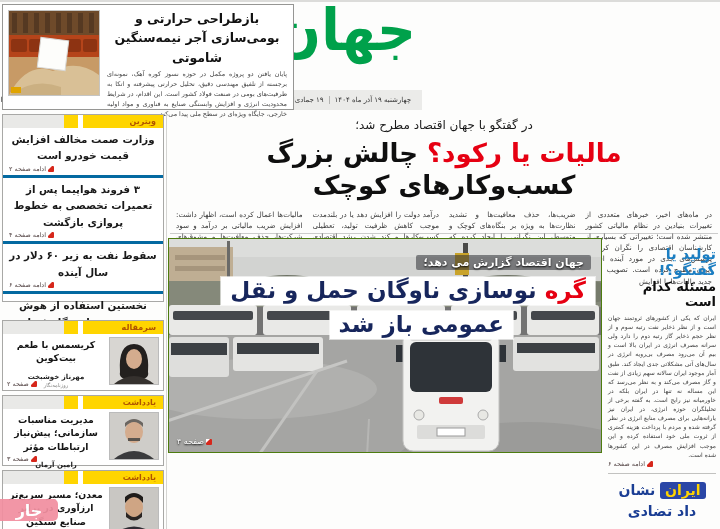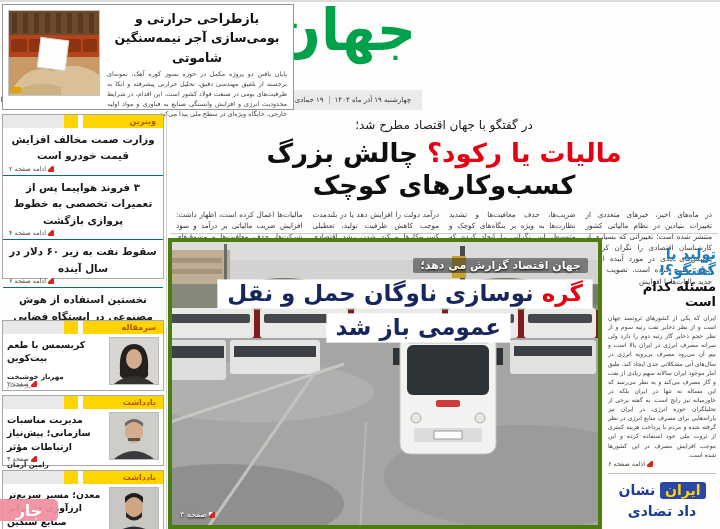--- a/index.html
+++ b/index.html
@@ -25,49 +25,49 @@
   .ci::after{content:"";position:absolute;left:0;top:0;border:2px solid transparent;border-top-color:#fff;border-left-color:#fff}
   
   .vline{position:absolute;left:166px;top:112px;bottom:0;width:1px;background:#d5d5d3}
   .main-article{position:absolute;top:112px;right:2px;left:170px;height:120px;border-bottom:1px solid #ccc;padding:4px 6px 0}
   .kicker{font-size:12px;color:#1b1b1b;text-align:center;line-height:1.3}
   .headline{margin-top:3px;font-size:26px;font-weight:bold;color:#0f0f0f;text-align:center;letter-spacing:-1px;line-height:1.25}
   .headline .red{color:#e60012}
   .cols{display:flex;gap:10px;direction:rtl;margin-top:7px}
   .col{flex:1;font-size:7.2px;color:#3a3a3a;text-align:justify;line-height:1.55}
   
-  .photo{position:absolute;top:236px;left:168px;width:434px;height:291px;border:4px solid #4d7c0f;overflow:hidden;background:#7f1d1d}
+  .photo{position:absolute;top:236px;left:168px;width:434px;height:215px;border:1px solid #4d7c0f;overflow:hidden;background:#737373}
   .photo svg{display:block}
   .photo-kicker{position:absolute;top:16px;right:10px;font-size:11px;font-weight:bold;color:#fff;background:rgba(45,48,52,.55);padding:1px 7px;border-radius:2px;text-shadow:0 1px 2px #000}
   .ph-line{position:absolute;font-size:23px;font-weight:bold;color:#17265c;background:#fff;padding:0 9px 2px;letter-spacing:-1px;white-space:nowrap;box-shadow:0 0 0 1px rgba(255,255,255,.6)}
   .ph-line1{top:38px;right:6px}
   .ph-line2{top:72px;right:88px}
   .ph-line .red{color:#e60012}
   .photo-page{position:absolute;bottom:6px;left:8px;font-size:8px;color:#fff;text-shadow:0 1px 2px #000}
   .photo-page .ci{vertical-align:-1px}
   
   .rightcol{position:absolute;top:238px;right:2px;width:114px;height:289px;padding:2px 2px 0 4px}
   .r-kicker{font-size:8.6px;font-weight:bold;color:#151515;text-align:center;line-height:1.5}
   .r-headline{margin-top:4px;font-size:14.5px;font-weight:bold;color:#1b7ec2;text-align:right;letter-spacing:-.5px}
   .r-subheadline{font-size:13px;font-weight:bold;color:#0e0e0e;text-align:right;margin-top:1px;letter-spacing:-.5px}
   .r-body{margin-top:4px;font-size:6px;color:#3c3c3c;text-align:justify;line-height:1.52}
   .r-div{border-top:1px solid #c2c2c0;margin:5px 0 6px}
   .iran-headline{font-size:14px;font-weight:bold;color:#1b3e94;text-align:center;line-height:1.55;letter-spacing:-.5px}
   .iran-headline .hl{background:#2a46a6;color:#ffd400;padding:0 5px 1px;border-radius:3px}
   
   .sbox{position:absolute;left:2px;width:162px;background:#fff;border:1px solid #a8a8a6}
   .sb-head{height:13px;line-height:13px;background:linear-gradient(to left,#ffd500 0 50%,#fff 50% 53%,#ffd500 53% 62%,#e9e9e7 62% 100%);font-size:8px;font-weight:bold;color:#b05400;padding-right:7px;white-space:nowrap}
-  .vitrin{top:112px;height:165px}
-  .v-item{padding:3px 6px 2px;border-bottom:1px solid #0369a1}
+  .vitrin{top:112px;height:188px}
+  .v-item{padding:3px 6px 2px;border-bottom:3px solid #0369a1}
   .v-item:last-child{border-bottom:none}
   .v-title{font-size:10.3px;font-weight:bold;color:#191919;text-align:center;line-height:1.6}
   .person-box{height:71px}
   .pb-row{display:flex;direction:rtl;padding:3px 4px 0;position:relative;height:56px}
   .pb-photo{width:50px;height:48px;border:1px solid #bbb;flex:none;margin-left:4px}
-  .pb-text{flex:1;text-align:left}
+  .pb-text{flex:1;text-align:center}
   .pb-title{font-size:9.3px;font-weight:bold;color:#151515;line-height:1.45;margin-top:1px}
   .pb-author{font-size:7px;font-weight:bold;color:#222;margin-top:8px}
   .pb-role{font-size:5.2px;color:#8a8a88;margin-top:1px}
   .pb-page{position:absolute;bottom:2px;left:4px;font-size:6.4px;color:#4a3a3a}
   .ed{top:318px}.n1{top:393px}.n2{top:468px}
   .watermark{position:absolute;left:0;top:497px;width:58px;height:22px;background:#f28fa0;opacity:.93;border-radius:0 5px 5px 0;color:#fff;font-weight:bold;font-size:16px;display:flex;align-items:center;justify-content:center;letter-spacing:2px}
 </style>
 </head>
 <body>
 

